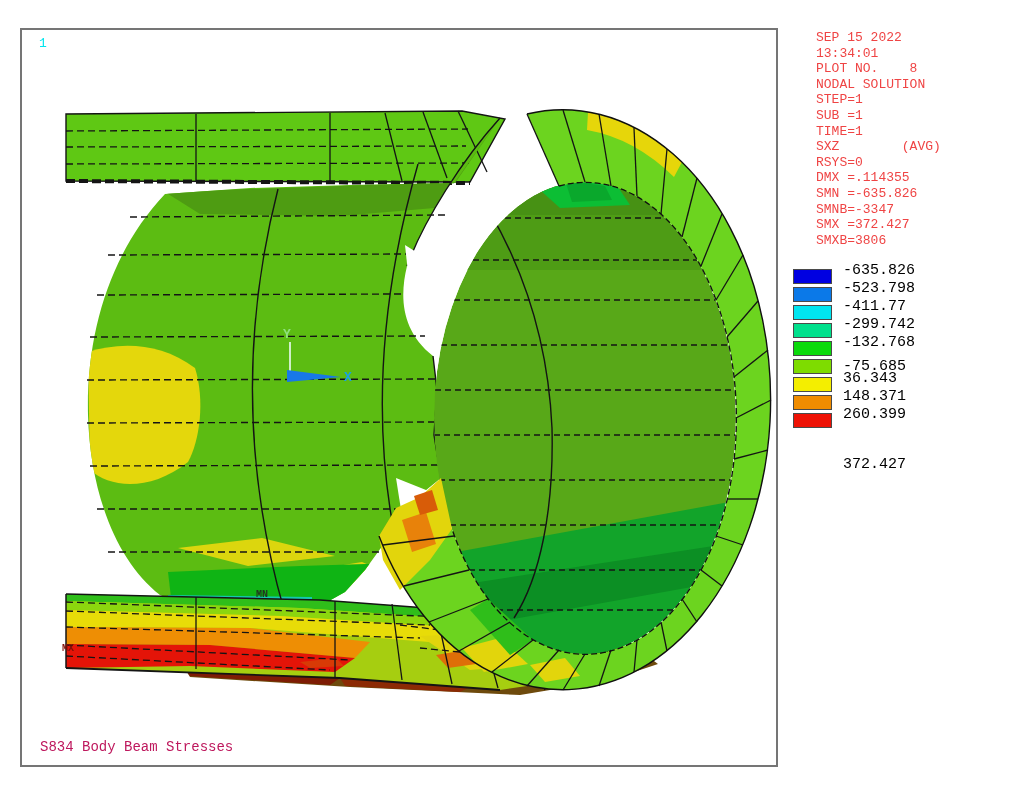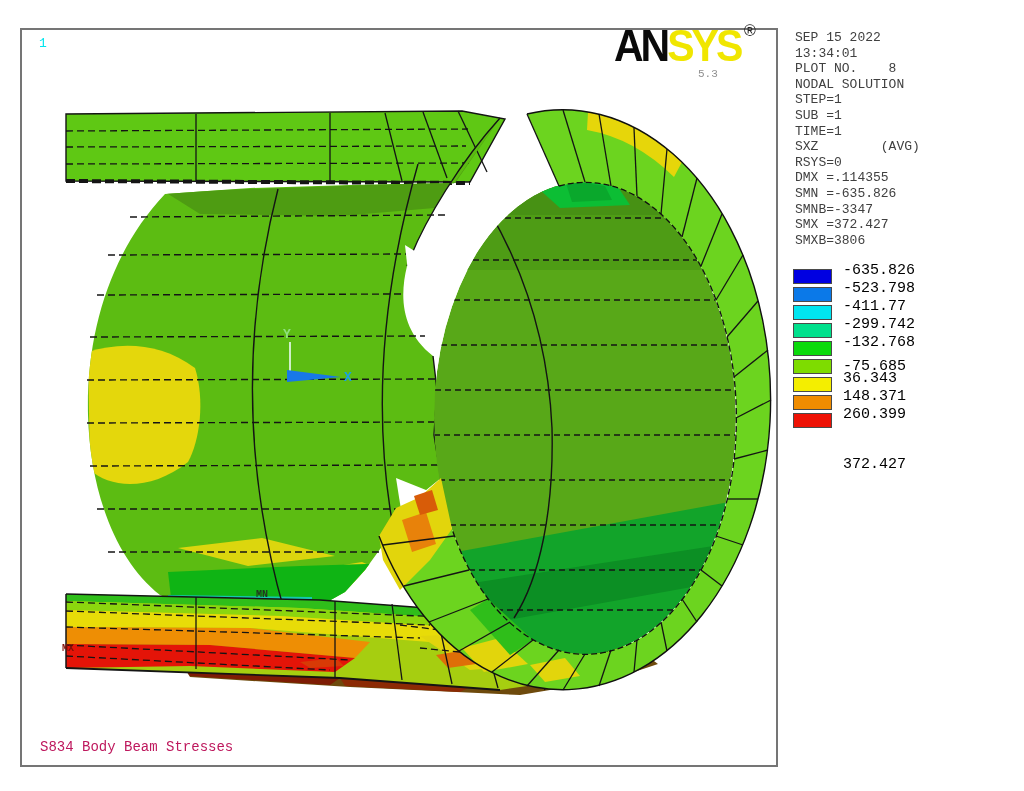--- a/index.html
+++ b/index.html
@@ -13,22 +13,22 @@
   #ansys-logo{position:absolute;left:614px;top:24px;width:160px;height:60px;}
   #logo-text{font-family:"Liberation Sans","DejaVu Sans",sans-serif;font-weight:900;
              font-size:41px;letter-spacing:-3px;transform:scale(1.0,1.08);transform-origin:left top;
              line-height:40px;white-space:nowrap;}
   #logo-an{color:#0a0a0a;}
   #logo-sys{color:#f0e600;}
   #registered-mark{position:absolute;left:130px;top:-2px;font-size:16px;color:#222;
                    font-family:"Liberation Sans",sans-serif;font-weight:400;}
   #logo-version{position:absolute;left:84px;top:44px;font-size:11px;color:#8f8f8f;}
   
-  #info-panel{position:absolute;left:795px;top:30px;font-size:13px;line-height:15.6px;
-              white-space:pre;color:#404040;}
+  #info-panel{position:absolute;left:816px;top:30px;font-size:13px;line-height:15.6px;
+              white-space:pre;color:#ef4444;}
   
   #contour-legend{position:absolute;left:793px;top:269px;width:180px;height:190px;}
   .legend-swatch{position:absolute;left:0;width:37px;height:13px;border:1px solid #4a4a4a;}
   .legend-label{position:absolute;left:50px;font-size:15px;line-height:13px;color:#000000;white-space:pre;}
   #plot-title{position:absolute;left:40px;top:739px;font-size:14px;color:#be185d;}
 </style>
 </head>
 <body>
 
 <div id="stage">
@@ -210,27 +210,20 @@
     <g>
       <line x1="290" y1="342" x2="290" y2="377" stroke="#CFEFC8" stroke-width="2"></line>
       <polygon points="287,370 341,377 287,382" fill="#1878E8"></polygon>
       <text x="283" y="338" font-size="13" font-weight="bold" fill="#8FE080">Y</text>
       <text x="344" y="381" font-size="13" font-weight="bold" fill="#18A0E8">X</text>
     </g>
     <text x="256" y="597" font-size="10" font-weight="bold" fill="#223322">MN</text>
     <text x="62" y="651" font-size="10" font-weight="bold" fill="#801008">MX</text>
   </svg>
 
-  <div id="ansys-logo">
-    <div id="logo-text">
-      <span id="logo-an">AN</span><span id="logo-sys">SYS</span>
-    </div>
-    <span id="registered-mark">®</span>
-    <div id="logo-version">5.3</div>
-  </div>
 
   <div id="info-panel"><div>SEP 15 2022</div><div>13:34:01</div><div>PLOT NO.    8</div><div>NODAL SOLUTION</div><div>STEP=1</div><div>SUB =1</div><div>TIME=1</div><div>SXZ        (AVG)</div><div>RSYS=0</div><div>DMX =.114355</div><div>SMN =-635.826</div><div>SMNB=-3347</div><div>SMX =372.427</div><div>SMXB=3806</div></div>
 
   <div id="contour-legend">
       <div class="legend-swatch" style="top: 0px; background: rgb(0, 0, 225);"></div>
       <div class="legend-swatch" style="top: 18px; background: rgb(11, 121, 232);"></div>
       <div class="legend-swatch" style="top: 36px; background: rgb(0, 229, 240);"></div>
       <div class="legend-swatch" style="top: 54px; background: rgb(0, 224, 140);"></div>
       <div class="legend-swatch" style="top: 72px; background: rgb(12, 218, 12);"></div>
       <div class="legend-swatch" style="top: 90px; background: rgb(126, 220, 0);"></div>

